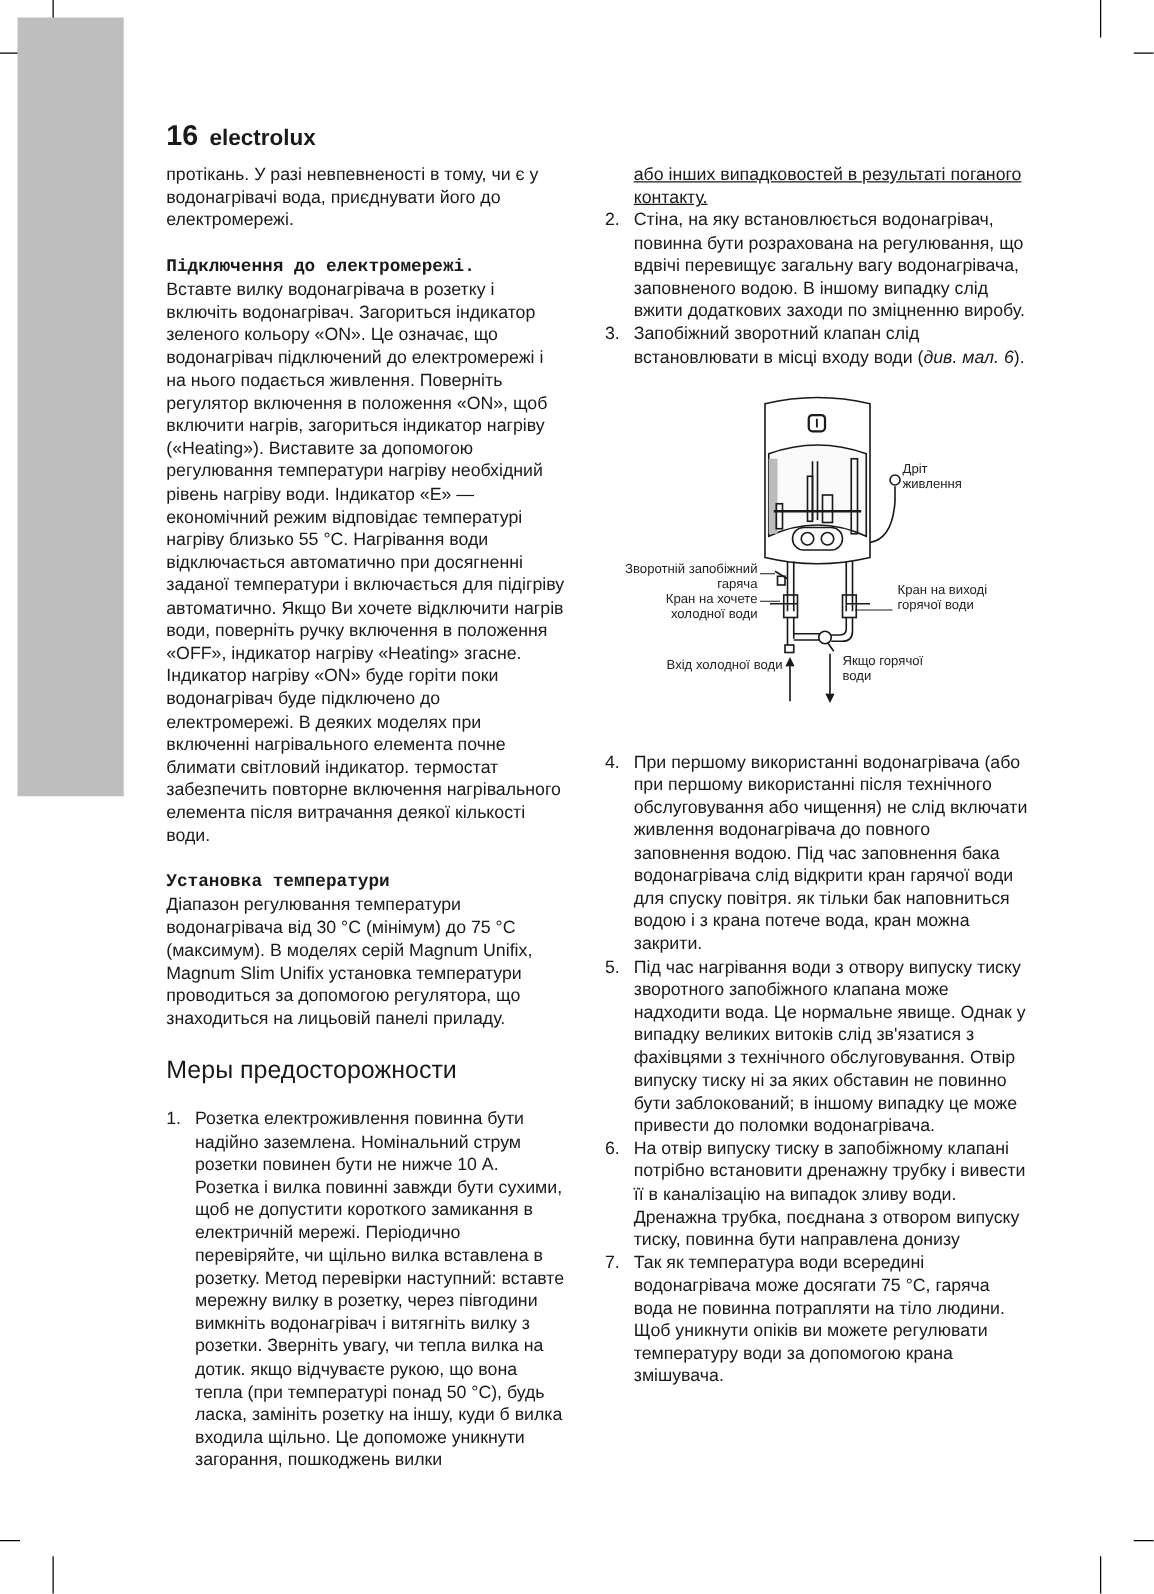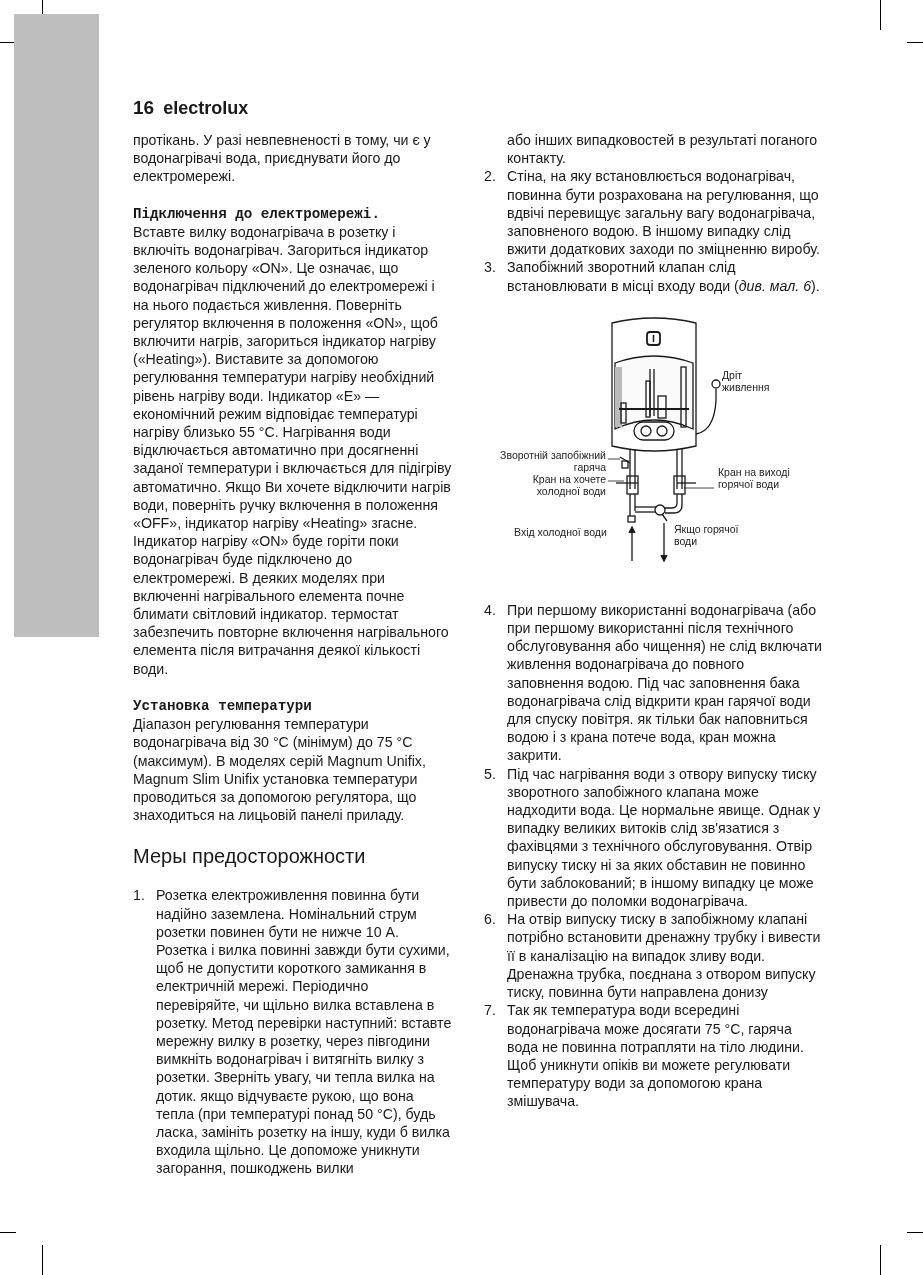--- a/index.html
+++ b/index.html
@@ -1,33 +1,33 @@
 <!DOCTYPE html>
 <html><head>
 <meta charset="utf-8">
 <style>
   html, body { margin: 0; padding: 0; background: #ffffff; }
   body { width: 923px; height: 1275px; position: relative; overflow: hidden;
          font-family: "Liberation Sans", sans-serif; color: #1a1a1a; }
   .crop { position: absolute; background: #000; }
   .sidebar-tab { position: absolute; left: 14px; top: 14px; width: 85px; height: 623px; background: #bebebe; }
   .header { position: absolute; left: 133px; top: 98px; font-size: 18px; line-height: 20px; }
-  .header .pn { font-weight: bold; font-size: 19px; margin-right: 4px; }
+  .header .pn { font-weight: bold; font-size: 23px; margin-right: 4px; }
   .header .brand { font-weight: bold; }
   .col { position: absolute; font-size: 14.2px; line-height: 18.2px; }
   .col-left { left: 133px; top: 131px; width: 320px; }
   .col-right { left: 484px; top: 131px; width: 340px; }
   p { margin: 0; }
   .para-gap { height: 19px; }
   .h-bold { font-weight: bold; font-family: Liberation Mono, monospace; }
   .h-large { font-size: 20px; line-height: 24px; margin: 20px 0 18px 0; font-weight: normal; }
   ol.list { list-style: none; margin: 0; padding: 0; }
   ol.list li { position: relative; padding-left: 23px; }
   ol.list li .num { position: absolute; left: 0; top: 0; }
-  .cont { padding-left: 23px; }
+  .cont { padding-left: 23px; text-decoration: underline; }
   .figure { position: relative; width: 340px; height: 290px; margin: 16px 0 0 0; }
   .figure svg { position: absolute; left: 0; top: 0; }
   .lbl { position: absolute; font-size: 10.5px; line-height: 12px; color: #222; }
   .caption { text-align: center; font-weight: bold; font-size: 14px; margin: 0 0 16px 0; padding-left: 20px; }
   i { font-style: italic; }
 </style>
 </head>
 <body>
 
 <div class="crop" style="left:42px;top:0;width:1px;height:30px;"></div>
@@ -133,21 +133,21 @@
 
         <line x1="124" y1="148" x2="136" y2="148" stroke-width="0.8"></line>
         <line x1="124" y1="170" x2="140" y2="170" stroke-width="0.8"></line>
         <line x1="200" y1="177" x2="230" y2="177" stroke-width="0.8"></line>
       </g>
     </svg>
     <div class="lbl" style="left:238px;top:58px;width:60px;">Дріт живлення</div>
     <div class="lbl" style="left:0px;top:138px;width:122px;text-align:right;">Зворотній запобіжний гаряча</div>
     <div class="lbl" style="left:40px;top:162px;width:82px;text-align:right;">Кран на хочете холодної води</div>
     <div class="lbl" style="left:234px;top:155px;width:80px;">Кран на виході горячої води</div>
-    <div class="lbl" style="left:30px;top:215px;width:112px;text-align:left;">Вхід холодної води</div>
+    <div class="lbl" style="left:30px;top:215px;width:112px;text-align:right;">Вхід холодної води</div>
     <div class="lbl" style="left:190px;top:212px;width:75px;">Якщо горячої води</div>
   </div>
 
   <ol class="list">
     <li>
       <span class="num">4.</span>
       <span>При першому використанні водонагрівача (або при першому використанні після технічного обслуговування або чищення) не слід включати живлення водонагрівача до повного заповнення водою. Під час заповнення бака водонагрівача слід відкрити кран гарячої води для спуску повітря. як тільки бак наповниться водою і з крана потече вода, кран можна закрити.</span>
     </li>
     <li>
       <span class="num">5.</span>

